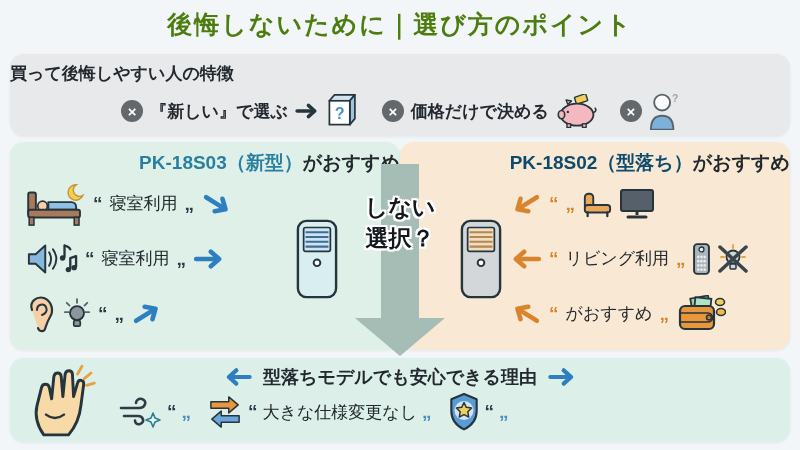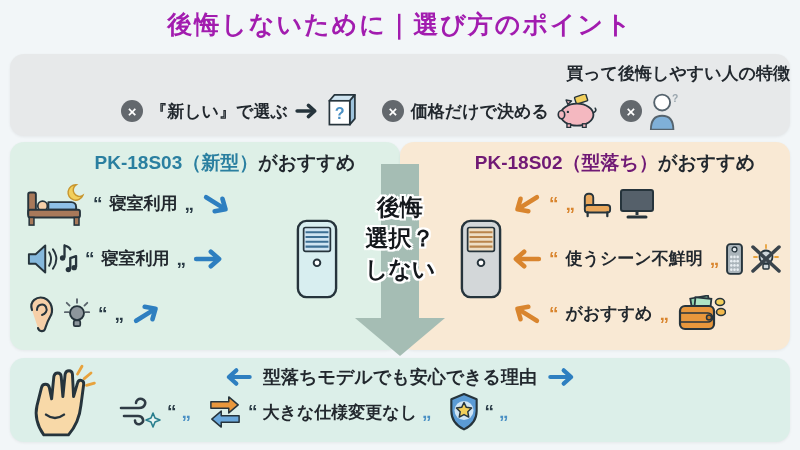--- a/index.html
+++ b/index.html
@@ -2,44 +2,44 @@
 <html><head>
 <meta charset="utf-8">
 <style>
   html,body{margin:0;padding:0;}
   body{width:800px;height:450px;overflow:hidden;background:#f2f6f8;
        font-family:"Liberation Sans","DejaVu Sans",sans-serif;color:#22282e;}
   .page{position:relative;width:800px;height:450px;}
 
   
   .title{position:absolute;top:8px;left:0;width:100%;text-align:center;
-         font-size:25px;font-weight:900;letter-spacing:2px;color:#a21caf;}
+         font-size:25px;font-weight:900;letter-spacing:2px;color:#4d7c0f;}
 
   
   .warning-box{position:absolute;left:10px;top:54px;width:780px;height:82px;
                background:#e7e9ea;border-radius:14px;box-shadow:0 1px 3px rgba(0,0,0,.06);}
-  .w-title{text-align:right;font-size:17px;font-weight:800;margin-top:8px;}
+  .w-title{text-align:left;font-size:17px;font-weight:800;margin-top:8px;}
   .w-row{display:flex;justify-content:center;align-items:center;gap:22px;margin-top:7px;}
   .w-item{display:flex;align-items:center;gap:7px;font-size:17px;font-weight:800;}
   .xcircle{display:inline-flex;align-items:center;justify-content:center;
            width:22px;height:22px;border-radius:50%;background:#63686d;color:#fff;
            font-size:15px;font-weight:900;flex:0 0 auto;}
 
   
   .model-box{position:absolute;top:142px;width:390px;height:208px;border-radius:14px;
              box-shadow:0 1px 3px rgba(0,0,0,.06);}
   .box-left{left:10px;background:#def0e7;}
   .box-right{left:400px;background:#f9e9d4;}
-  .m-head{text-align:center;font-size:19px;font-weight:800;margin-top:8px;padding-left:40px;}
+  .m-head{text-align:right;font-size:19px;font-weight:800;margin-top:8px;padding-left:40px;}
   .box-left  .m-model{color:#2a7fa0;}
-  .box-right .m-model{color:#701a75;}
+  .box-right .m-model{color:#0c4a6e;}
   .mrow{display:flex;align-items:center;height:55px;gap:7px;}
   .box-left  .mrow{padding-left:16px;}
   .box-right .mrow{padding-left:110px;}
-  .lbl{font-size:17px;font-weight:700;white-space:nowrap;}
+  .lbl{font-size:17px;font-weight:400;white-space:nowrap;}
   .q{font-size:19px;font-weight:900;}
   .box-left .q{color:#2a3b46;}
   .box-right .q{color:#d9852e;}
   .reasons .q-open{color:#2a3b46;} .reasons .q-close{color:#4a90c4;}
 
   .arr-blue{color:#2e7fc0;} .arr-orange{color:#d9852e;} .arr-dark{color:#26343c;}
   .rot-dr{transform:rotate(32deg);}
   .rot-ur{transform:rotate(-32deg);}
   .rot-l{transform:scaleX(-1);}
   .rot-dl{transform:scaleX(-1) rotate(32deg);}
@@ -220,21 +220,21 @@
         <path d="M9 29 h18" stroke="#26343c" stroke-width="3" stroke-linecap="round"></path>
       </svg>
     </div>
 
     <div class="mrow">
       <svg class="arr-orange rot-l" width="32" height="22" viewBox="0 0 34 24" fill="none" stroke="currentColor" stroke-width="5" stroke-linecap="round" stroke-linejoin="round">
           <path d="M3 12 H26"></path>
           <path d="M19 4 L28 12 L19 20"></path>
         </svg>
       <span class="q q-open">“</span>
-        <span class="lbl">使うシーン不鮮明</span>
+        <span class="lbl">リビング利用</span>
         <span class="q q-close">„</span>
       <svg width="17" height="32" viewBox="0 0 16 30">
         <rect x="1" y="1" width="14" height="28" rx="3" fill="#aab4ba" stroke="#26343c" stroke-width="1.8"></rect>
         <circle cx="8" cy="6" r="2.3" fill="#e8eef2" stroke="#26343c" stroke-width="1.2"></circle>
         <g fill="#e8eef2">
           <circle cx="5" cy="13" r="1.2"></circle>
             <circle cx="8" cy="13" r="1.2"></circle>
             <circle cx="11" cy="13" r="1.2"></circle>
           <circle cx="5" cy="17" r="1.2"></circle>
             <circle cx="8" cy="17" r="1.2"></circle>
@@ -284,23 +284,22 @@
       <g stroke="#b9854c" stroke-width="2.2">
         <path d="M10 14 h24 M10 19 h24 M10 24 h24 M10 29 h24"></path>
       </g>
       <circle cx="22" cy="46" r="3.5" fill="#ffffff" stroke="#26343c" stroke-width="2"></circle>
     </svg>
   </div>
 
   <div class="c-shaft"></div>
   <div class="c-head"></div>
   <div class="c-q">
-    <div>後悔</div>
+    <div>しない</div>
     <div>選択？</div>
-    <div>しない</div>
   </div>
 
   <div class="reasons">
     <div class="r-head">
       <svg class="arr-blue rot-l" width="30" height="20" viewBox="0 0 34 24" fill="none" stroke="currentColor" stroke-width="5" stroke-linecap="round" stroke-linejoin="round">
           <path d="M3 12 H26"></path>
           <path d="M19 4 L28 12 L19 20"></path>
         </svg>
       <span>型落ちモデルでも安心できる理由</span>
       <svg class="arr-blue" width="30" height="20" viewBox="0 0 34 24" fill="none" stroke="currentColor" stroke-width="5" stroke-linecap="round" stroke-linejoin="round">

